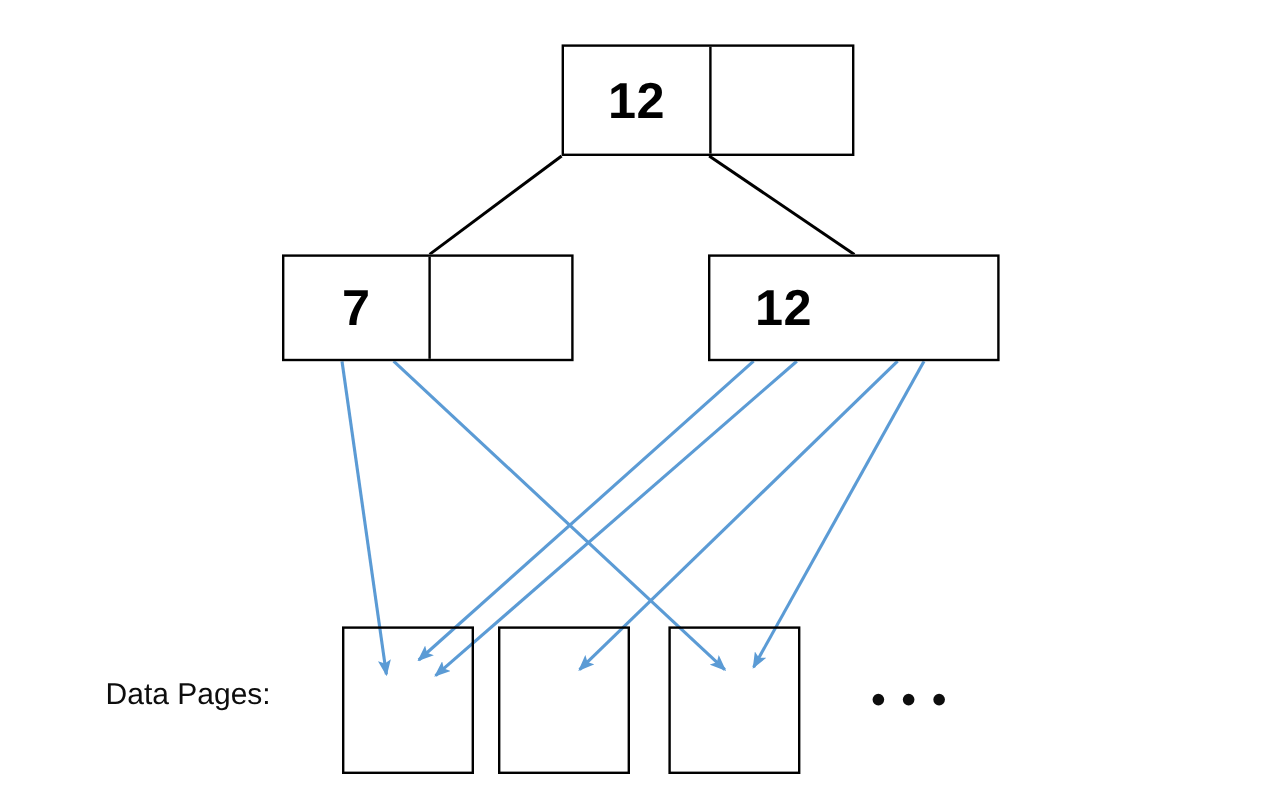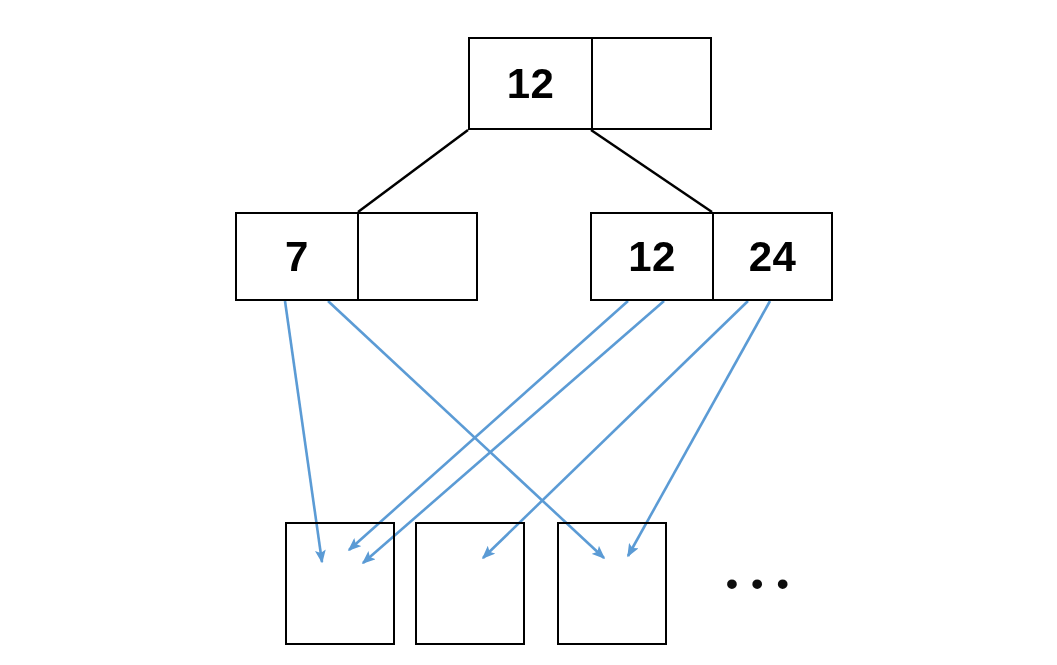--- a/index.html
+++ b/index.html
@@ -106,23 +106,23 @@
     <div class="cell divider" style="width: 121px;"></div>
   </div>
 
   <div class="node" id="left-child-node" style="left: 235px; top: 212px; width: 243px; height: 89px;">
     <div class="cell" style="width: 122px;">7</div>
     <div class="cell divider" style="width: 121px;"></div>
   </div>
 
   <div class="node" id="right-child-node" style="left: 590px; top: 212px; width: 243px; height: 89px;">
     <div class="cell" style="width: 122px;">12</div>
-    <div class="cell divider" style="width: 121px;">24</div>
   </div>
 
   <div class="datapage" id="data-page-1" style="left: 285px; top: 522px; width: 110px; height: 123px;"></div>
   <div class="datapage" id="data-page-2" style="left: 415px; top: 522px; width: 110px; height: 123px;"></div>
   <div class="datapage" id="data-page-3" style="left: 557px; top: 522px; width: 110px; height: 123px;"></div>
 
+  <div class="label-data-pages" id="data-pages-label" style="left: 88px; top: 565px;">Data Pages:</div>
 
   <div class="ellipsis" id="data-pages-ellipsis" style="left: 726px; top: 566px;">• • •</div>
 
 </div>
 
 </body></html>

